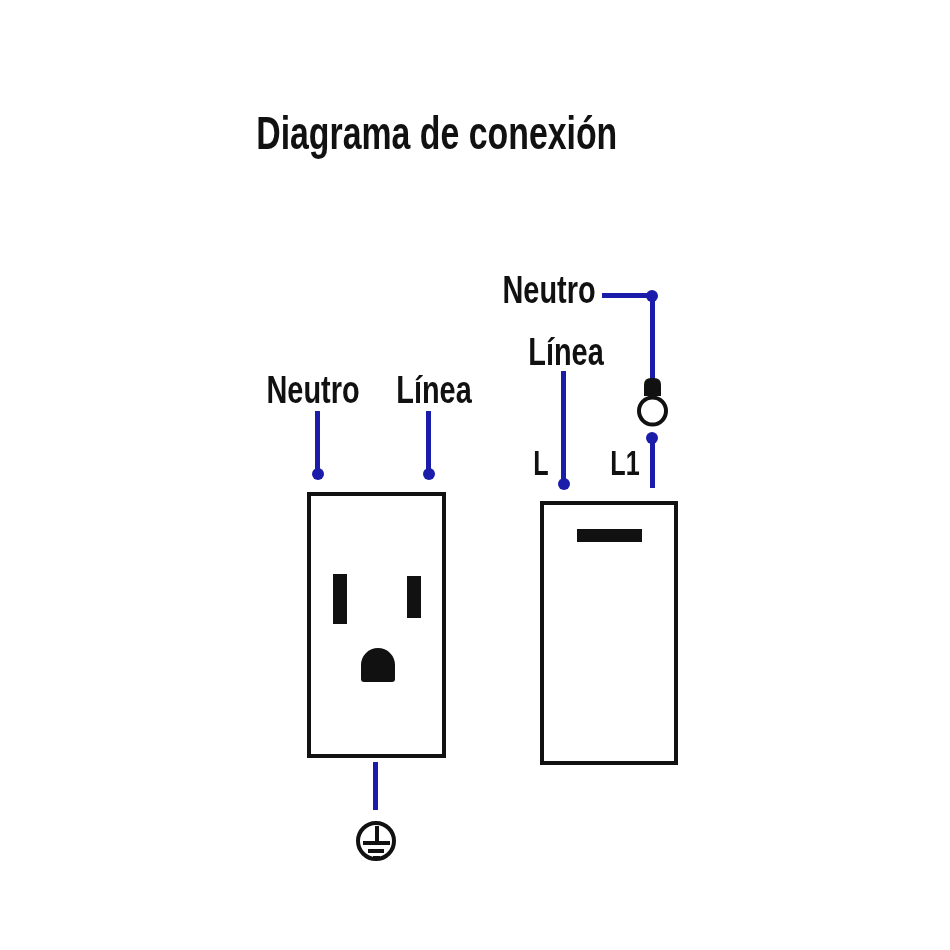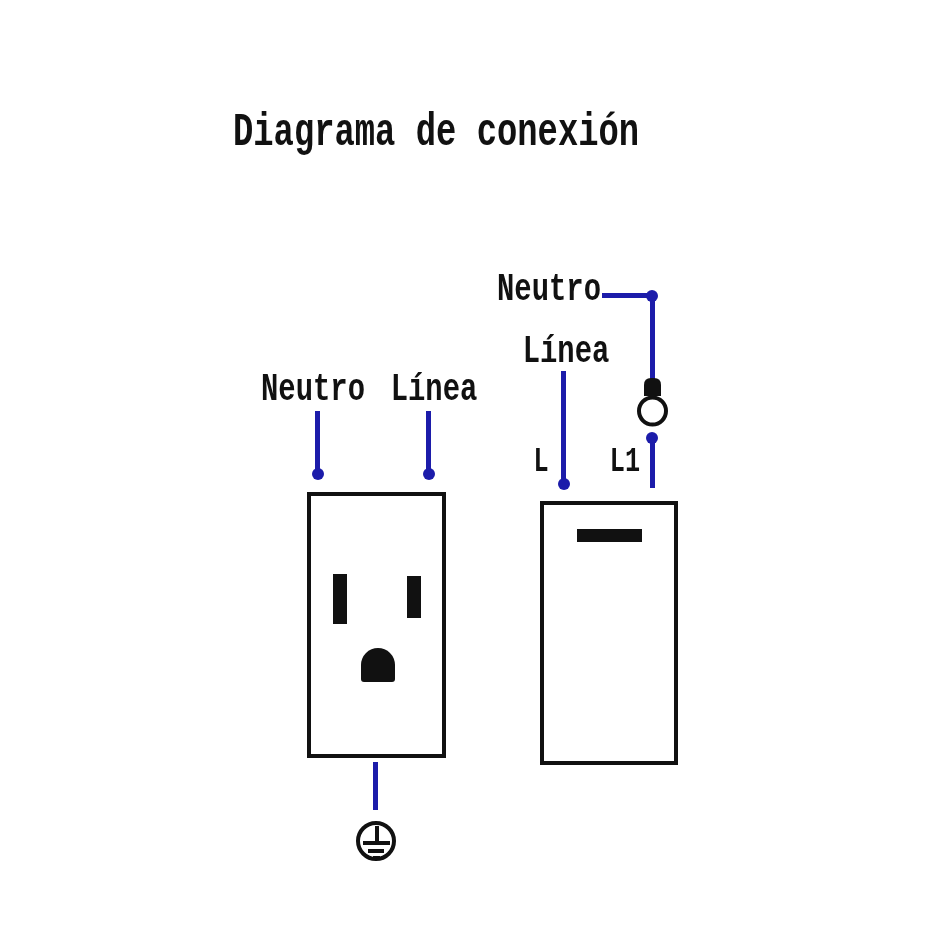--- a/index.html
+++ b/index.html
@@ -8,21 +8,21 @@
     --bg: #ffffff;
   }
   * { margin: 0; padding: 0; box-sizing: border-box; }
   html, body { background: var(--bg); }
   .canvas {
     position: relative;
     width: 873px;
     height: 950px;
     background: var(--bg);
     overflow: hidden;
-    font-family: Liberation Mono, monospace;
+    font-family: Liberation Sans, sans-serif;
     padding-left: 20px;
   }
   .title-row {
     position: absolute;
     left: 0; right: 0; top: 109px;
     text-align: center;
   }
   .title {
     display: inline-block;
     font-weight: 700;

